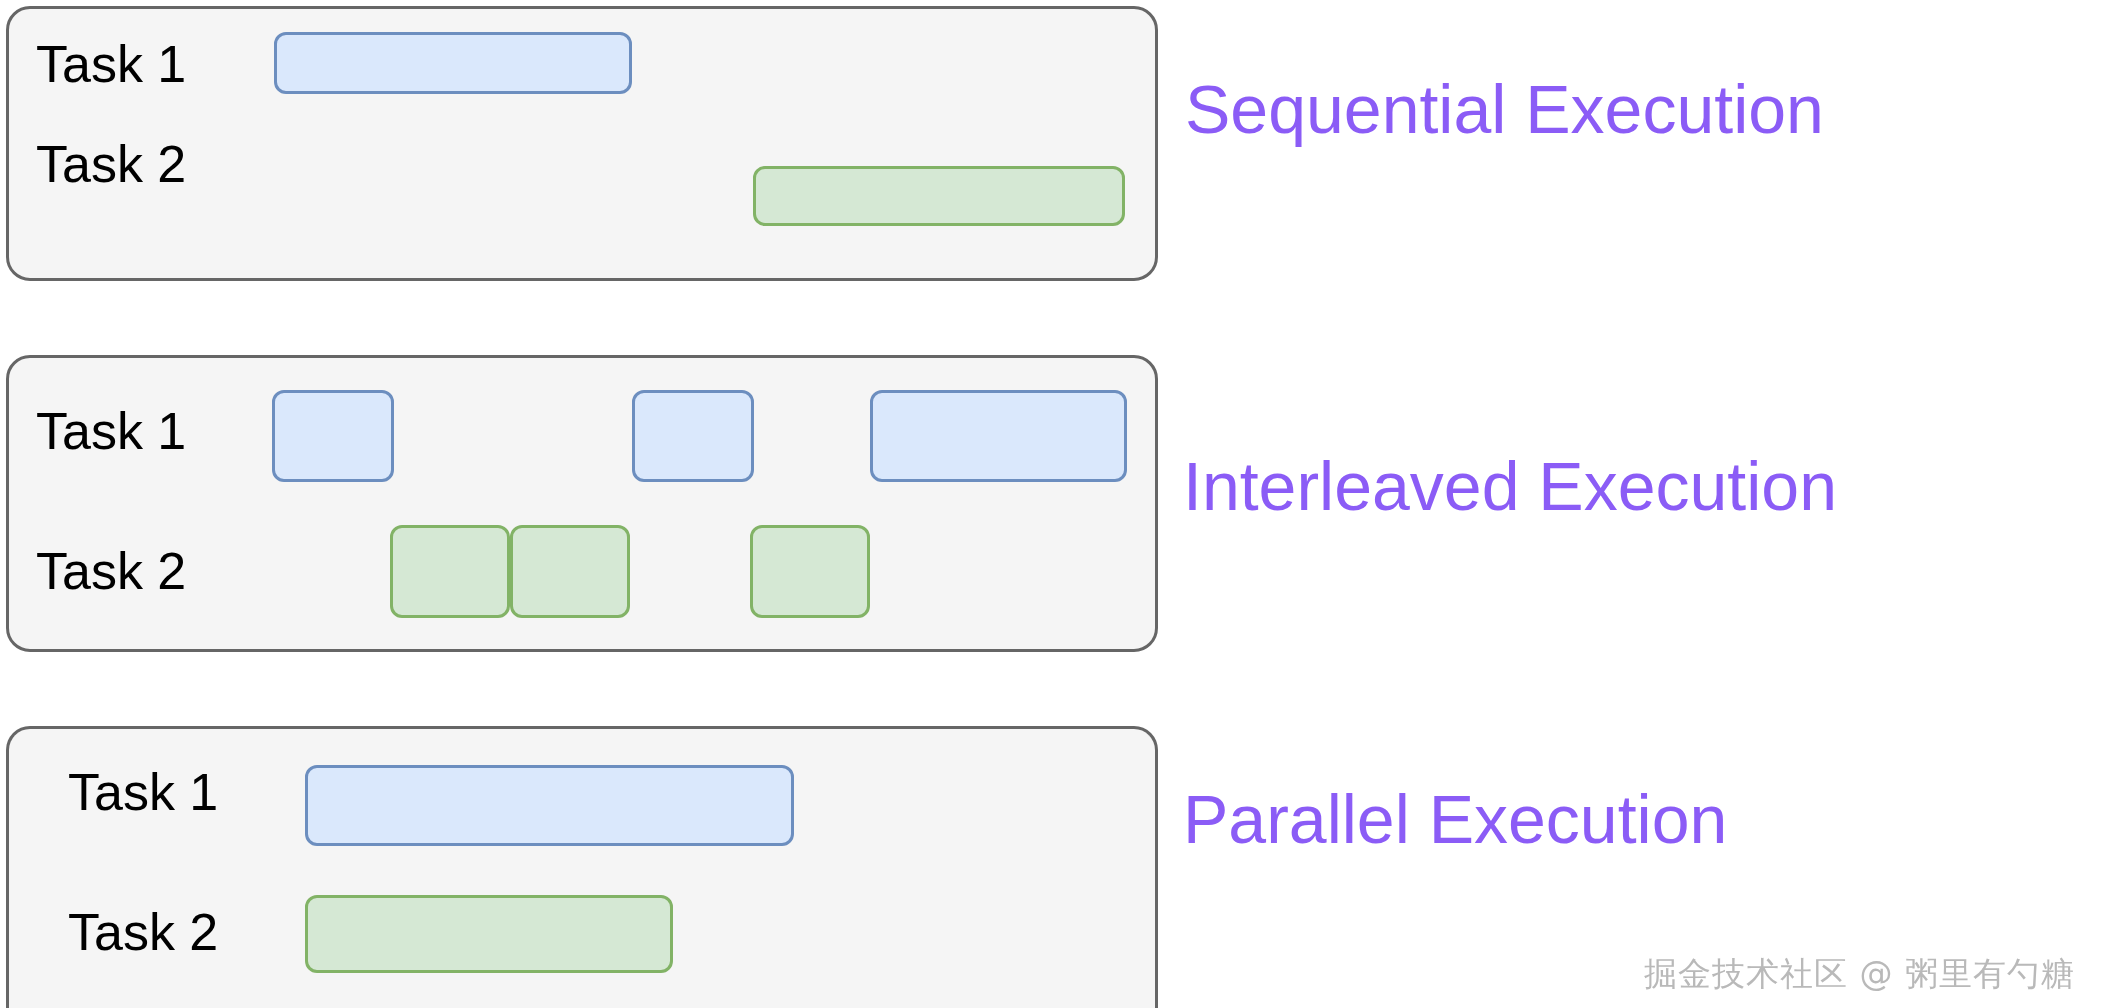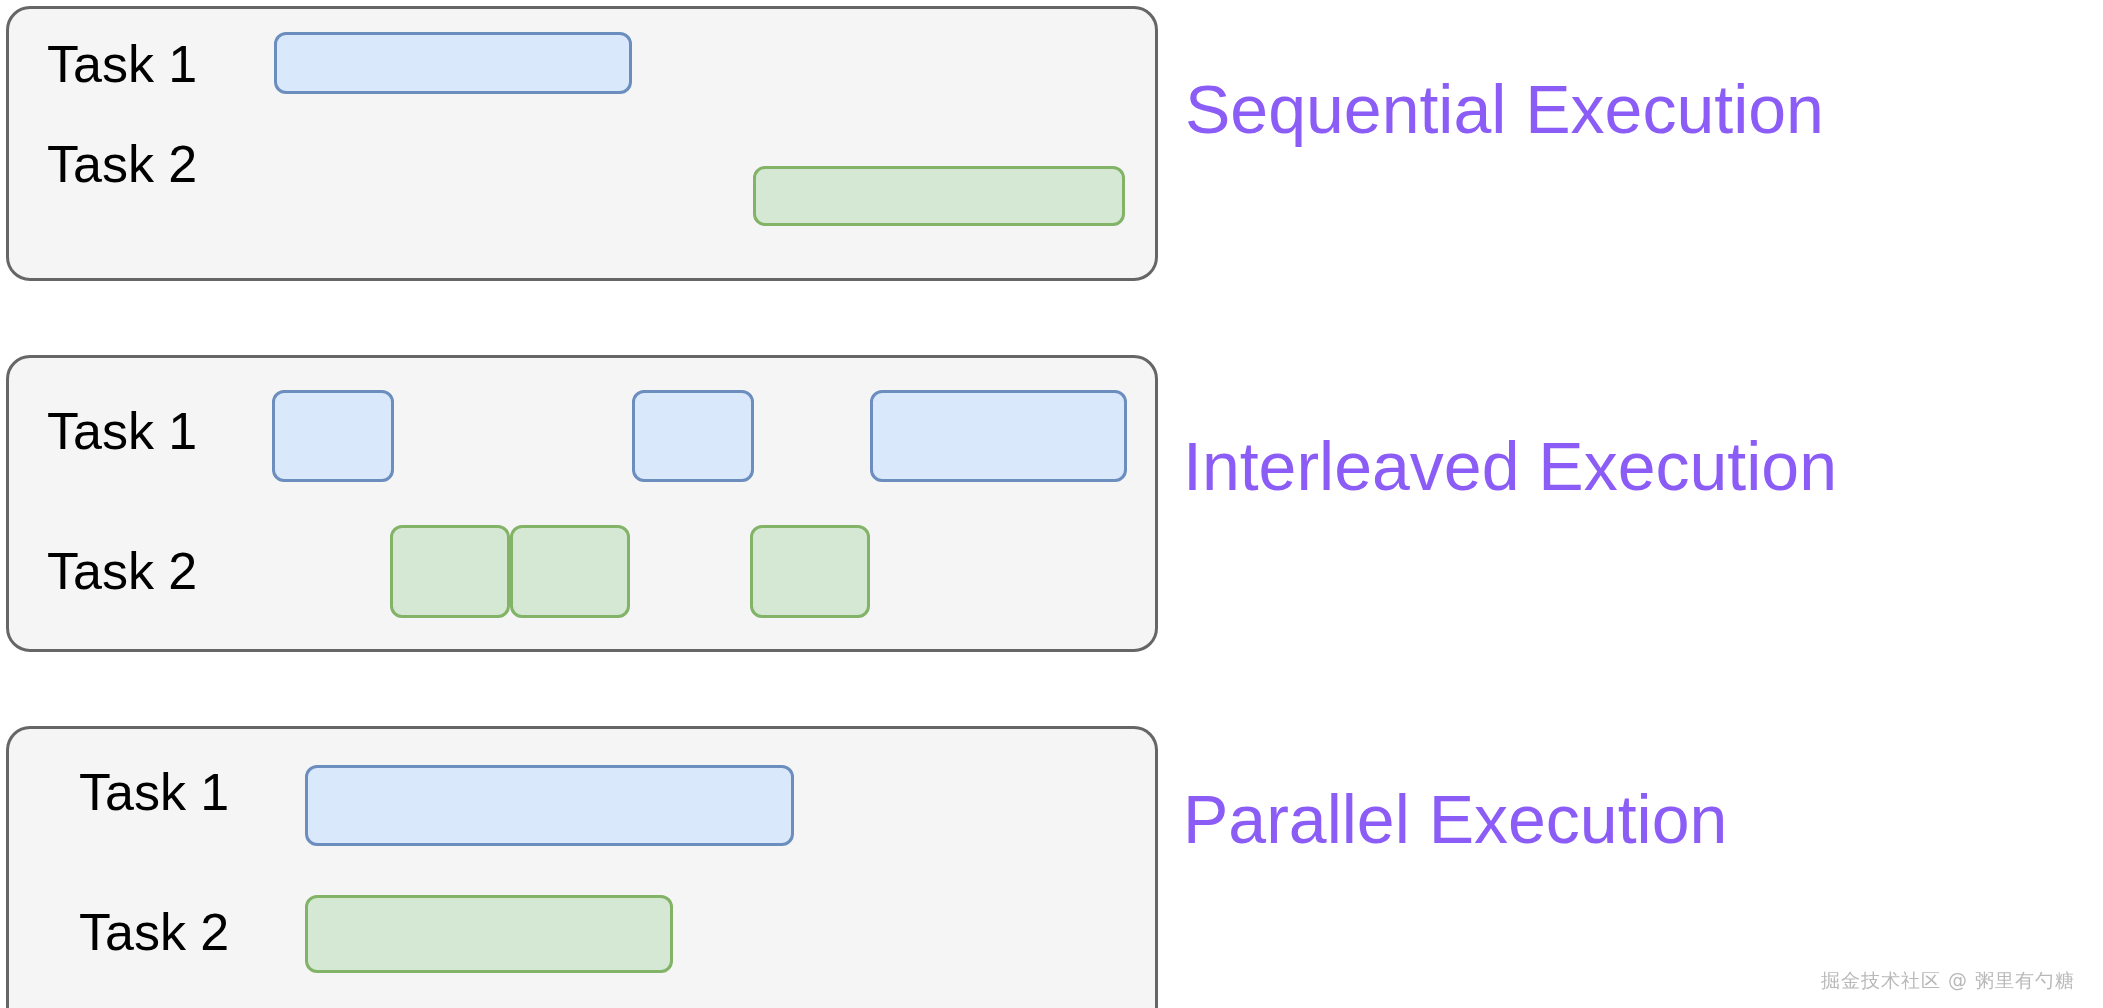--- a/index.html
+++ b/index.html
@@ -41,21 +41,20 @@
 
   
   .task-label {
     position: absolute;
     color: #000000;
     font-size: 52px;
     line-height: 1;
     font-weight: 400;
     white-space: nowrap;
     letter-spacing: 0px;
-    margin-left: 11px;
   }
 
   
   .block {
     position: absolute;
     box-sizing: border-box;
     border-radius: 12px;
   }
   .block.blue {
     background: #dae8fc;
@@ -75,21 +74,21 @@
     font-weight: 400;
     white-space: nowrap;
   }
 
   
   .watermark {
     position: absolute;
     right: 28px;
     bottom: 18px;
     color: #b9b9b9;
-    font-size: 19px;
+    font-size: 33px;
     line-height: 1;
     white-space: nowrap;
     font-family: "DejaVu Sans", sans-serif;
     letter-spacing: 1px;
   }
 </style>
 </head>
 <body>
 
 <div class="stage">
@@ -110,21 +109,21 @@
   <div class="task-label" style="left:36px; top:545px;">Task 2</div>
 
   <div class="block blue" style="left:272px; top:390px; width:122px; height:92px;"></div>
   <div class="block blue" style="left:632px; top:390px; width:122px; height:92px;"></div>
   <div class="block blue" style="left:870px; top:390px; width:257px; height:92px;"></div>
 
   <div class="block green" style="left:390px; top:525px; width:120px; height:93px;"></div>
   <div class="block green" style="left:510px; top:525px; width:120px; height:93px;"></div>
   <div class="block green" style="left:750px; top:525px; width:120px; height:93px;"></div>
 
-  <div class="caption" style="left:1183px; top:432px;">Interleaved Execution</div>
+  <div class="caption" style="left:1183px; top:452px;">Interleaved Execution</div>
 
   <div class="panel" id="panel-parallel"></div>
 
   <div class="task-label" style="left:68px; top:766px;">Task 1</div>
   <div class="task-label" style="left:68px; top:906px;">Task 2</div>
 
   <div class="block blue" style="left:305px; top:765px; width:489px; height:81px;"></div>
   <div class="block green" style="left:305px; top:895px; width:368px; height:78px;"></div>
 
   <div class="caption" style="left:1183px; top:785px;text-align:center;">Parallel Execution</div>

